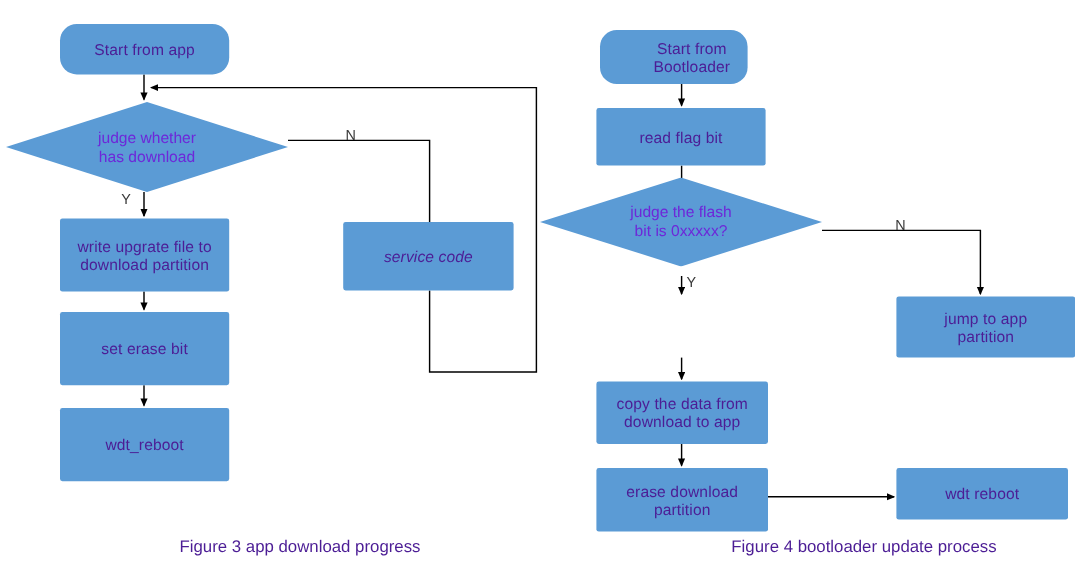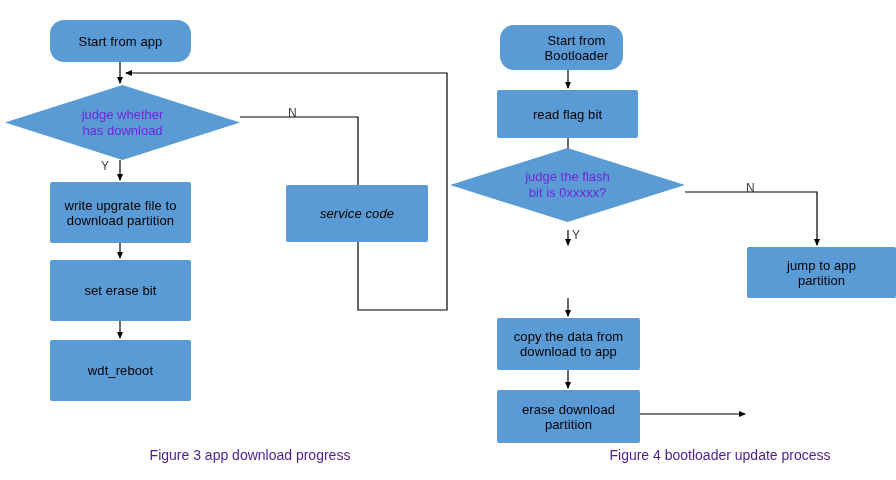--- a/index.html
+++ b/index.html
@@ -24,21 +24,21 @@
     position: absolute;
     left: 0; top: 0;
     width: 896px;
     height: 480px;
     pointer-events: none;
   }
   .node {
     position: absolute;
     box-sizing: border-box;
     background: #5B9BD5;
-    color: #000000;
+    color: #4c1d95;
     display: flex;
     align-items: center;
     justify-content: center;
     text-align: center;
     font-size: 13px;
     line-height: 15px;
     font-family: "Liberation Sans", sans-serif;
     white-space: pre-line;
     letter-spacing: 0.1px;
   }
@@ -170,20 +170,21 @@
 
   <div class="node process" style="left:497px; top:318px; width:143px; height:52px;">copy the data from
 download to app</div>
 
   <div class="node process" style="left:497px; top:390px; width:143px; height:53px;">erase download
 partition</div>
 
   <div class="node process" style="left:747px; top:247px; width:149px; height:51px;">jump to app
 partition</div>
 
+  <div class="node process" style="left:747px; top:390px; width:143px; height:43px;">wdt reboot</div>
 
   <div class="edge-label" style="left:572px; top:229px;">Y</div>
 
   <div class="edge-label" style="left:746px; top:182px;">N</div>
 
   <div class="caption" style="left:510px; top:447px; width:420px;">Figure 4 bootloader update process</div>
 
 </div>
 
 </body></html>

